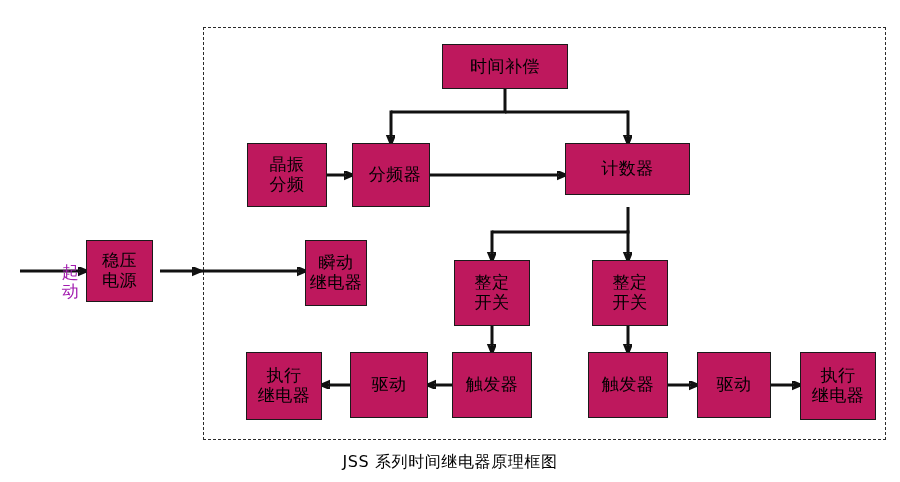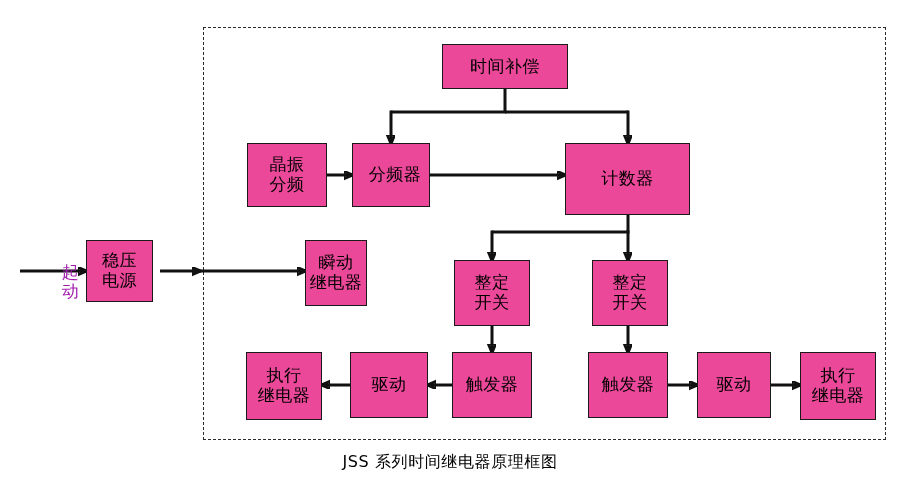--- a/index.html
+++ b/index.html
@@ -20,21 +20,21 @@
   .dashed-region {
     position: absolute;
     border: 1.6px dashed #2b2b2b;
     box-sizing: border-box;
     background: transparent;
   }
   .node {
     position: absolute;
     box-sizing: border-box;
     border: 1.6px solid #1a1a1a;
-    background: #ec4899;
+    background: #be185d;
     display: flex;
     flex-direction: column;
     align-items: center;
     justify-content: center;
     color: #000000;
     font-size: 17px;
     line-height: 1.16;
     letter-spacing: 0.5px;
     white-space: pre;
     z-index: 3;
@@ -135,21 +135,21 @@
 
   <div class="node" style="left:247px; top:143px; width:80px; height:64px;">
     <span class="ln">晶振</span>
     <span class="ln">分频</span>
   </div>
 
   <div class="node" style="left:352px; top:143px; width:78px; height:64px;padding-left:8px;">
     <span class="ln">分频器</span>
   </div>
 
-  <div class="node" style="left:565px; top:143px; width:125px; height:72px;">
+  <div class="node" style="left:565px; top:143px; width:125px; height:52px;">
     <span class="ln">计数器</span>
   </div>
 
   <div class="node" style="left:305px; top:240px; width:62px; height:66px;">
     <span class="ln">瞬动</span>
     <span class="ln">继电器</span>
   </div>
 
   <div class="node" style="left:454px; top:260px; width:76px; height:66px;">
     <span class="ln">整定</span>

